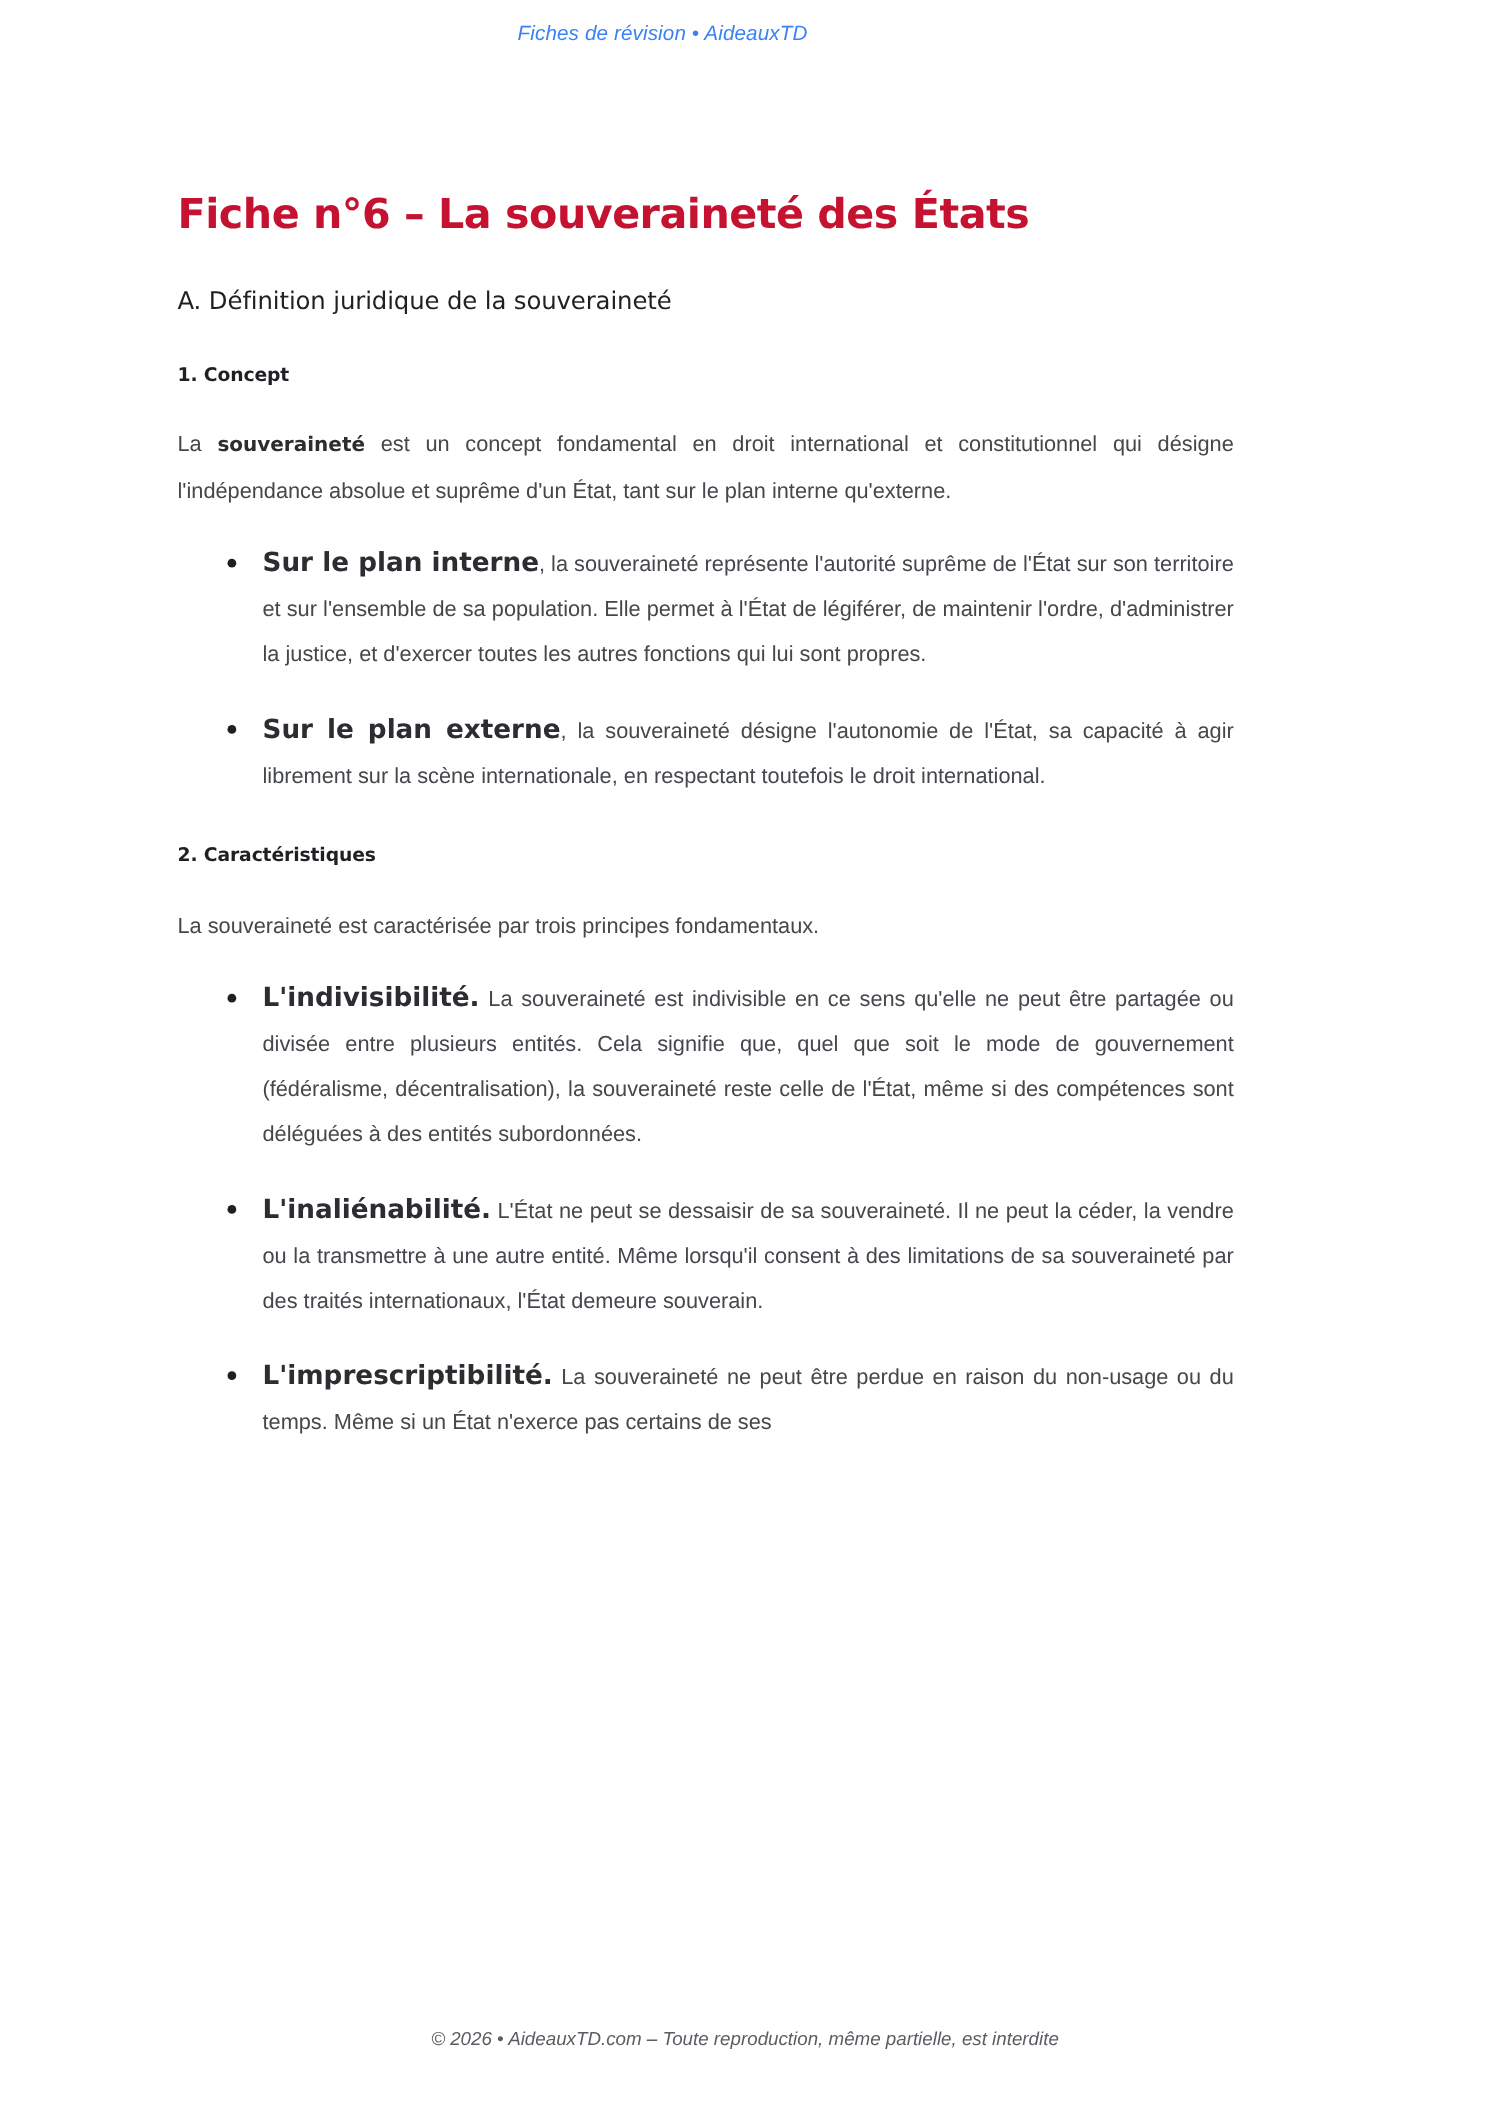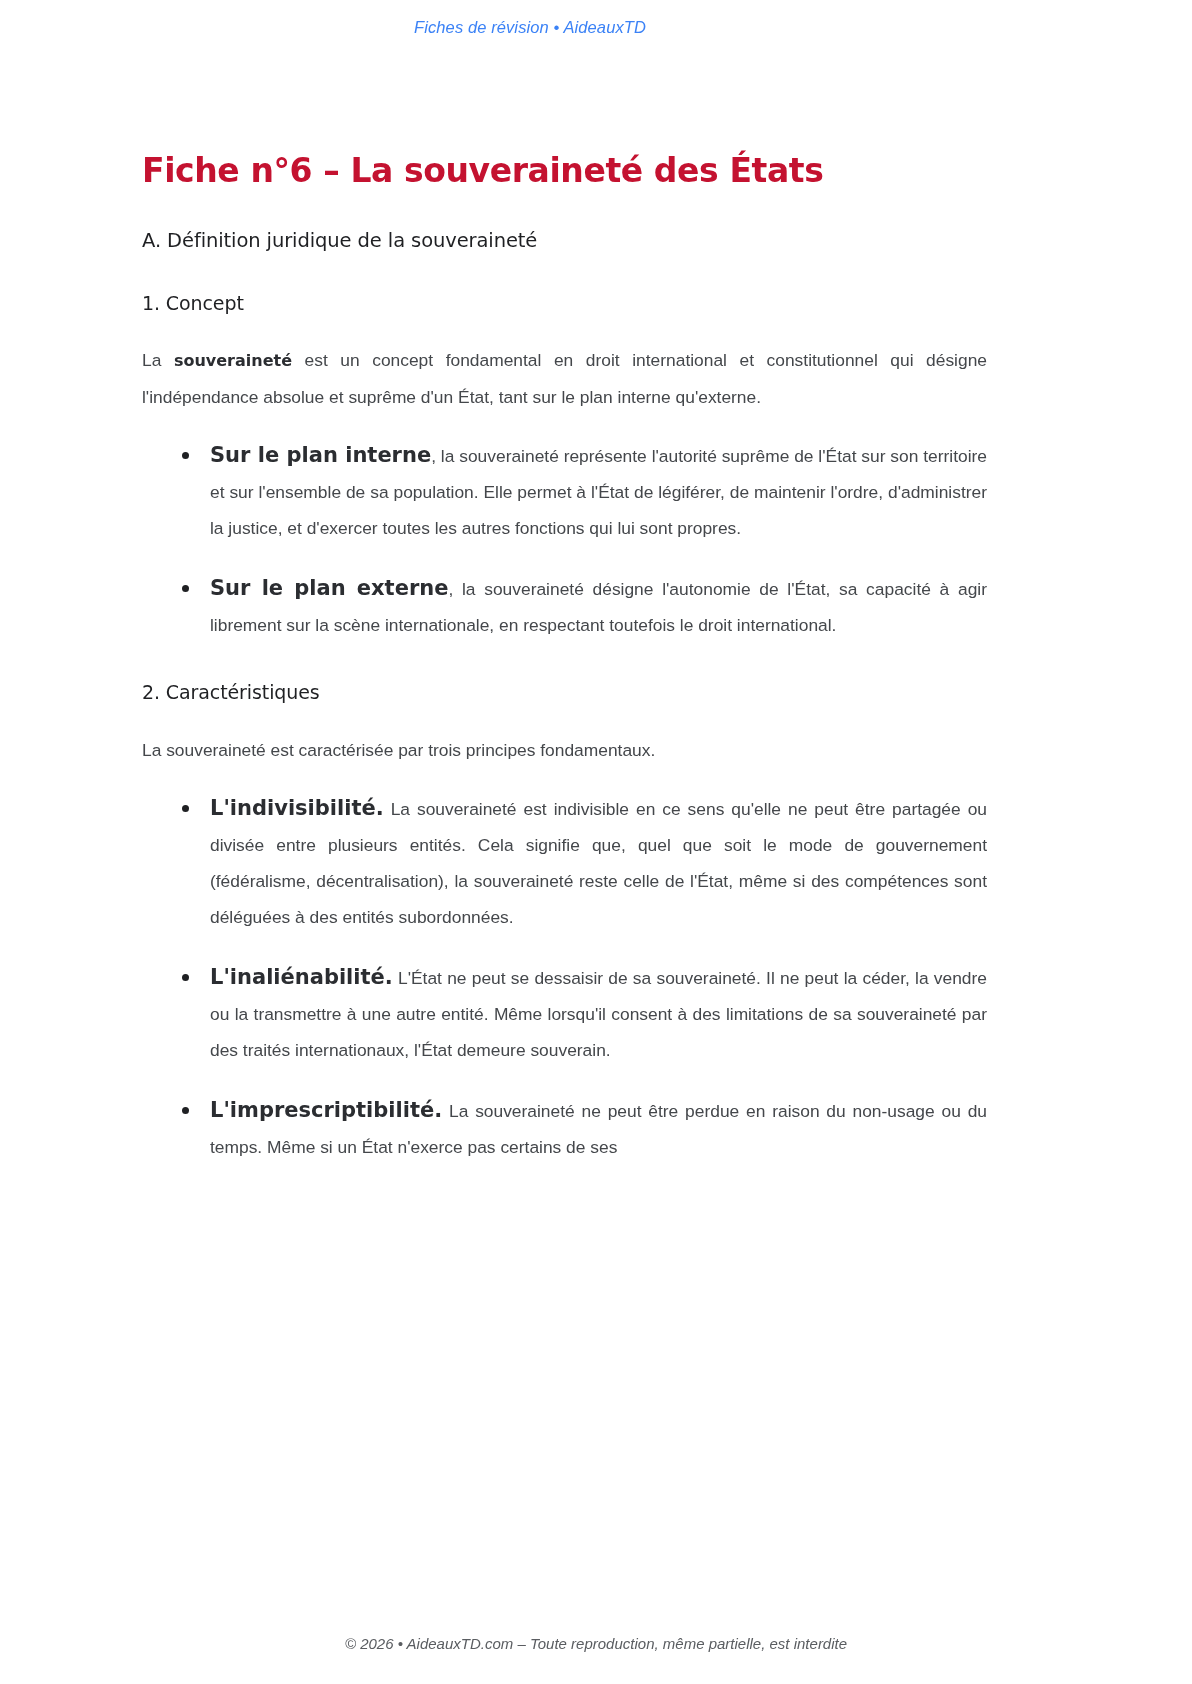--- a/index.html
+++ b/index.html
@@ -76,23 +76,23 @@
     line-height: 1.3;
     font-weight: 400;
     color: #1f2023;
     letter-spacing: -0.1px;
     font-family: "DejaVu Sans", sans-serif;
   }
 
   h4.point-title {
     margin: 37px 0 0 0;
     padding: 0;
-    font-size: 19px;
+    font-size: 15px;
     line-height: 1.3;
-    font-weight: 400;
+    font-weight: 700;
     color: #1f2023;
     letter-spacing: -0.1px;
     font-family: "DejaVu Sans", sans-serif;
   }
 
   p.body-text {
     margin: 27px 0 0 0;
     padding: 0;
     font-size: 17.4px;
     line-height: 36px;
@@ -141,21 +141,21 @@
   .inline-strong {
     font-weight: 700;
     color: #2b2d31;
     font-family: "DejaVu Sans", sans-serif;
     font-size: 16px;
   }
 
   
   .running-footer {
     position: absolute;
-    bottom: 32px;
+    bottom: 44px;
     left: 0;
     width: 1192px;
     text-align: center;
     font-style: italic;
     font-size: 15px;
     color: #5a5d61;
     font-family: "Liberation Sans", sans-serif;
   }
 </style>
 </head>

